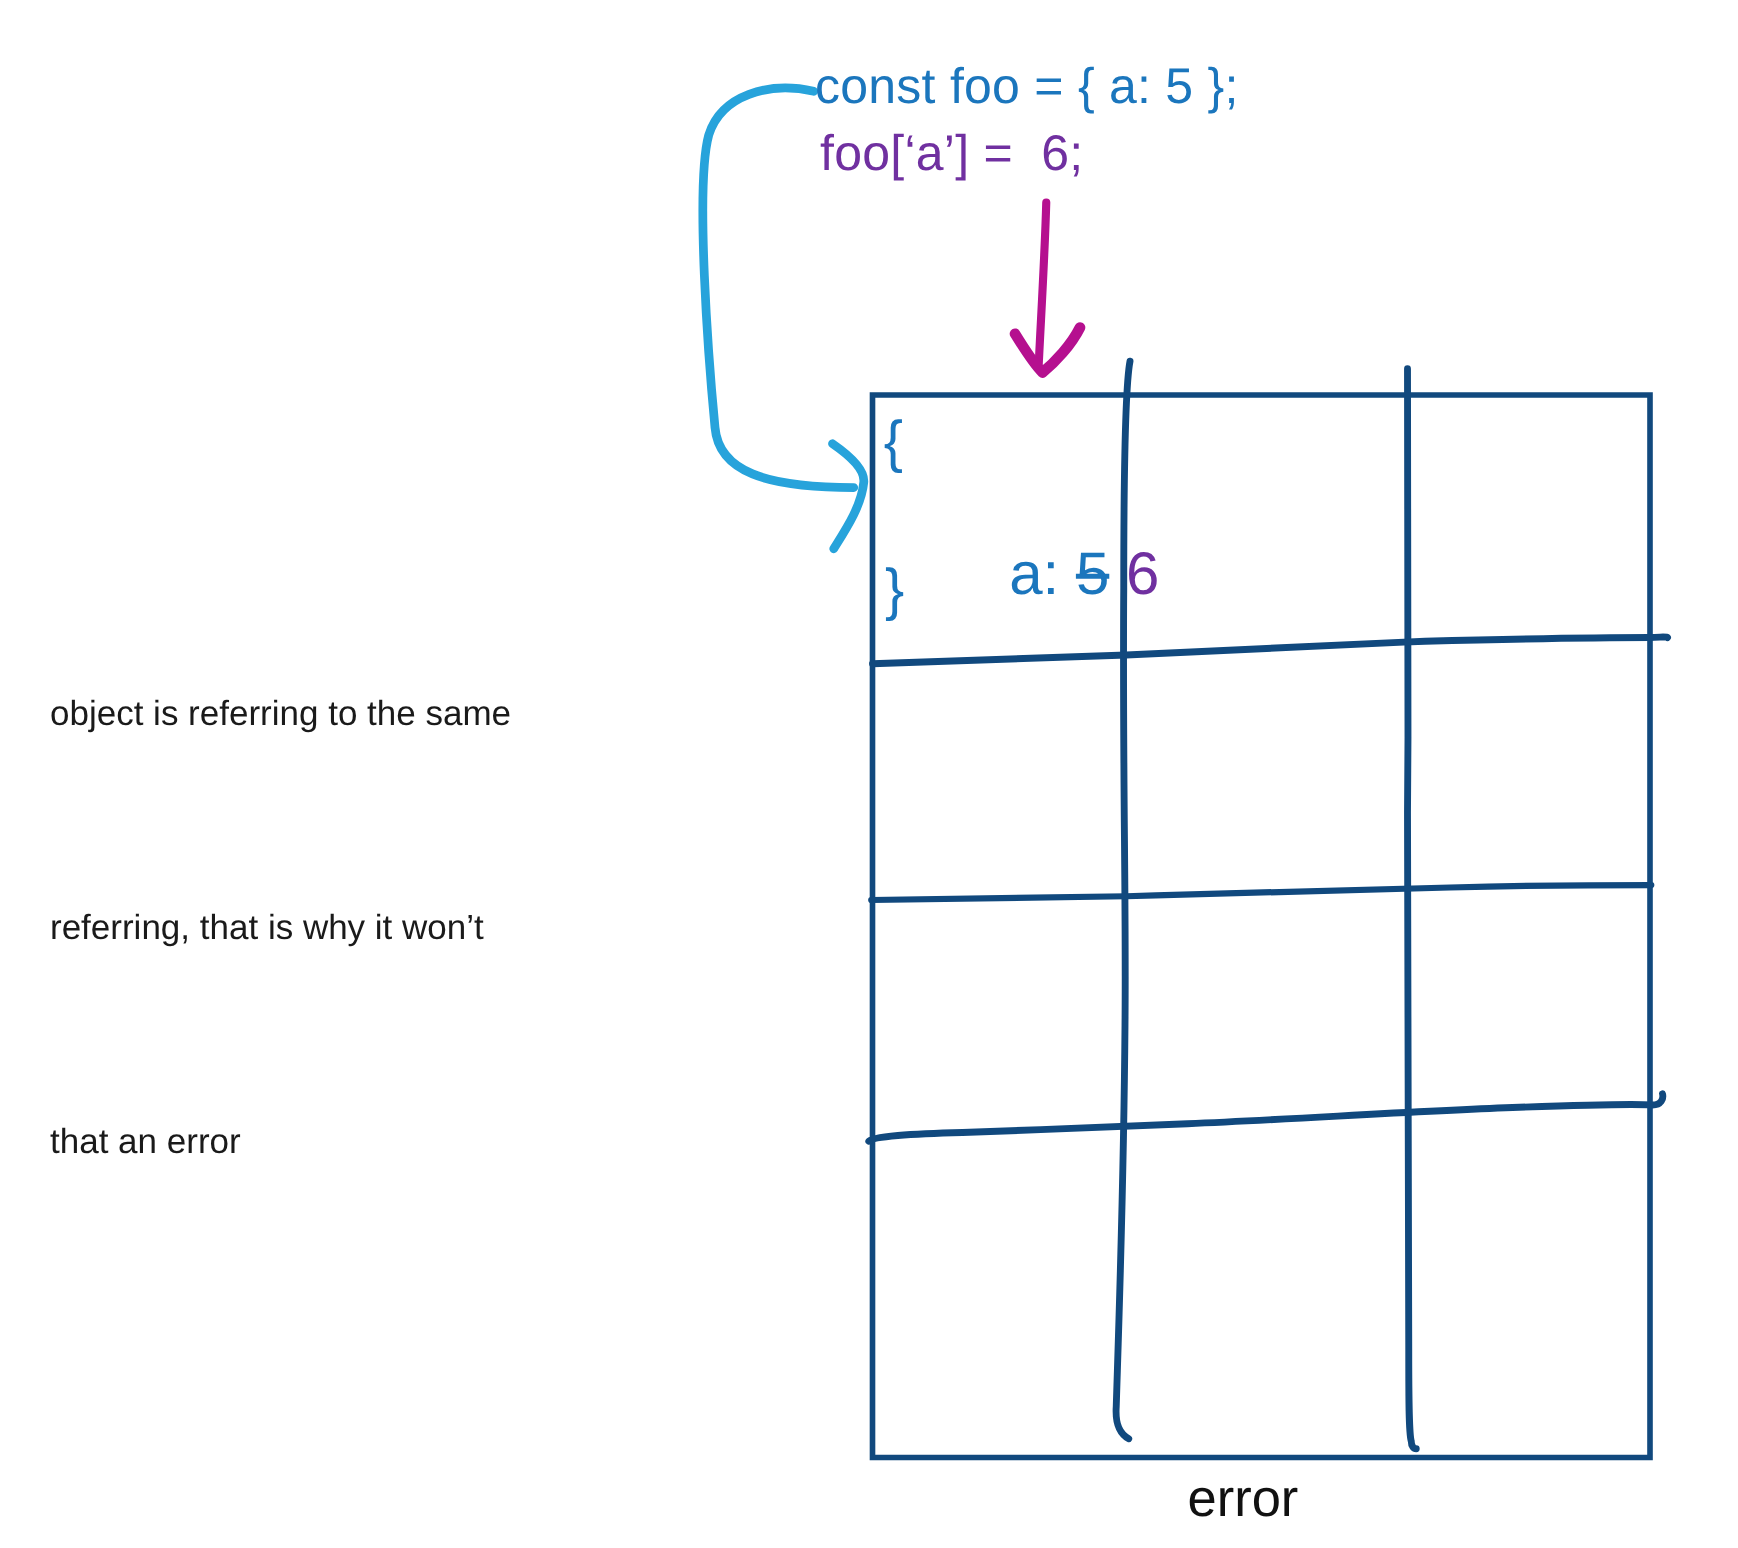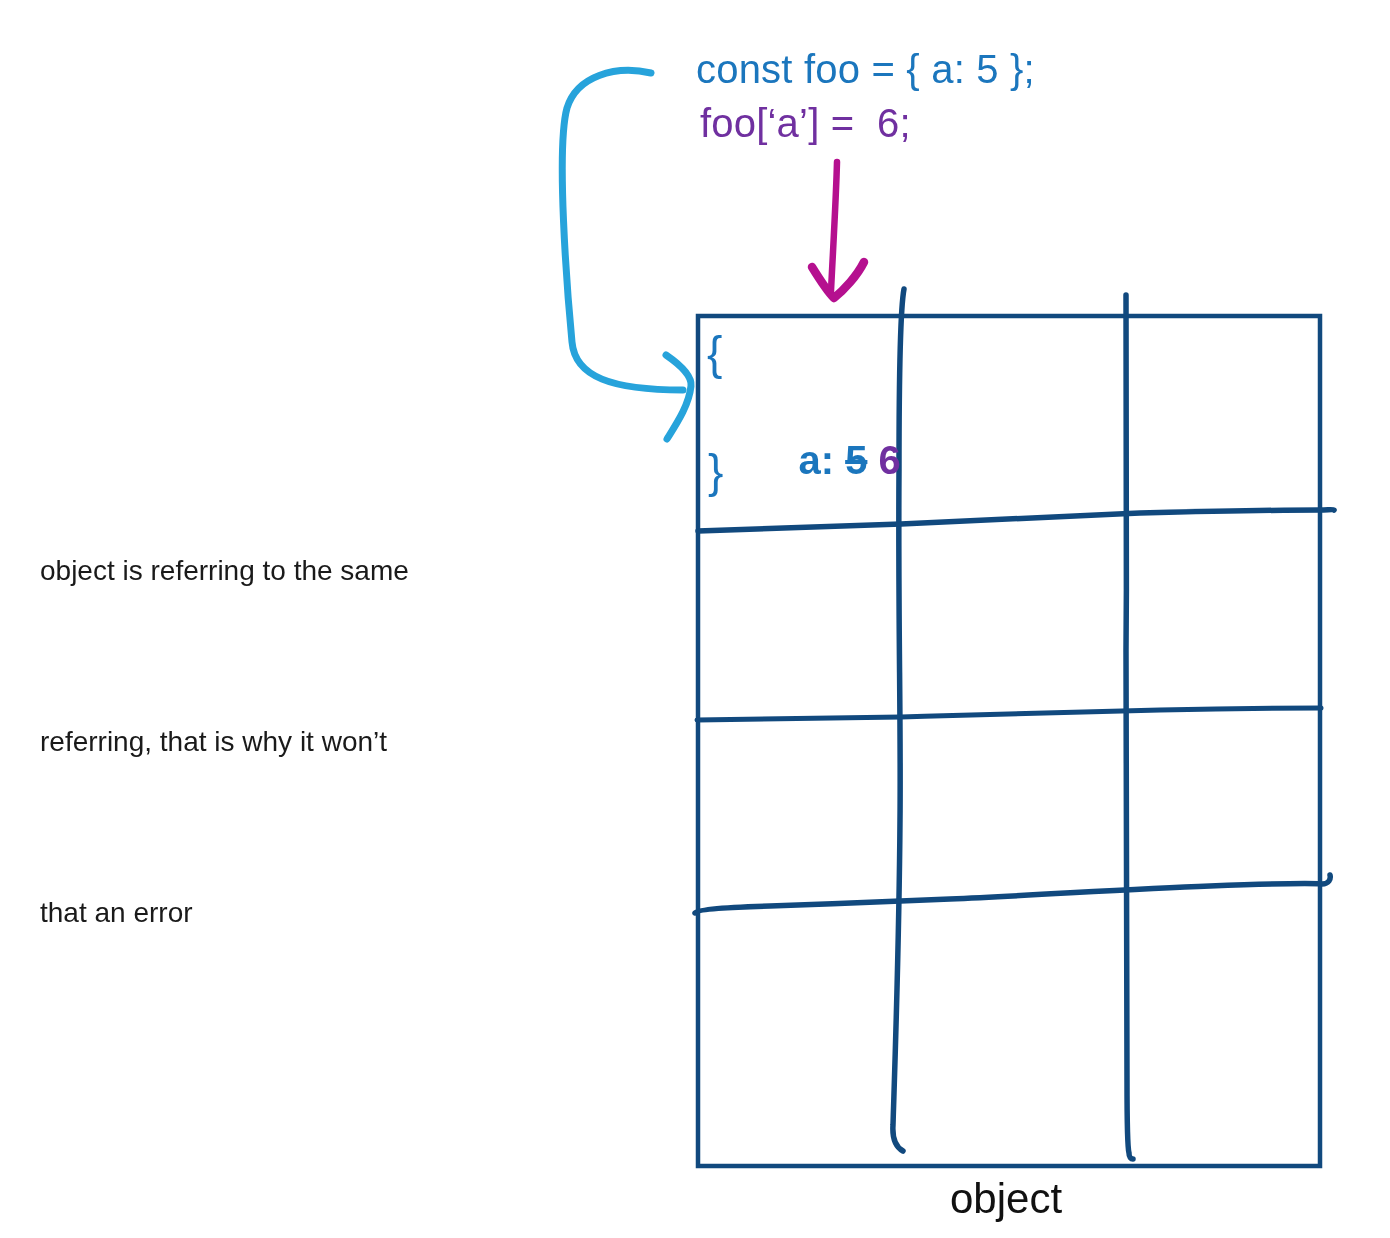--- a/index.html
+++ b/index.html
@@ -12,21 +12,20 @@
     overflow: hidden;
   }
   #drawing-svg { position: absolute; left: 0; top: 0; width: 1390px; height: 1238px; }
 
   .code-line {
     position: absolute;
     white-space: pre;
     font-size: 40px;
     line-height: 46px;
     letter-spacing: 0.2px;
-    margin-left: 44px;
   }
   .code-blue   { color: #1B76BD; }
   .code-purple { color: #7030A0; text-align: right; }
 
   #code-line-1 { left: 652px; top: 46px; }
   #code-line-2 { left: 656px; top: 100px; }
 
   #note-text {
     position: absolute;
     left: 40px; top: 428px;
@@ -42,25 +41,24 @@
     color: #1B76BD;
     font-size: 46px;
     line-height: 46px;
   }
   #cell-brace-open  { left: 707px; top: 330px; }
   #cell-brace-close { left: 708px; top: 448px; }
 
   #cell-entry {
     position: absolute;
     left: 754px; top: 394px;
-    font-size: 40px;
+    font-size: 48px;
     line-height: 44px;
     color: #1B76BD;
     white-space: pre;
-    font-weight: bold;
   }
   #cell-old-value {
     text-decoration: line-through;
     text-decoration-thickness: 3.5px;
   }
   #cell-new-value { color: #7030A0; }
 
   #memory-label {
     position: absolute;
     left: 950px; top: 1176px;
@@ -104,15 +102,15 @@
     <div>referring, that is why it won’t</div>
     <div>that an error</div>
   </div>
 
   <div id="cell-brace-open" class="cell-brace">{</div>
   <div id="cell-entry">
     <span id="cell-key">a: </span><span id="cell-old-value">5</span><span> </span><span id="cell-new-value">6</span>
   </div>
   <div id="cell-brace-close" class="cell-brace">}</div>
 
-  <div id="memory-label">object</div>
+  <div id="memory-label">error</div>
 
 </div>
 
 </body></html>

